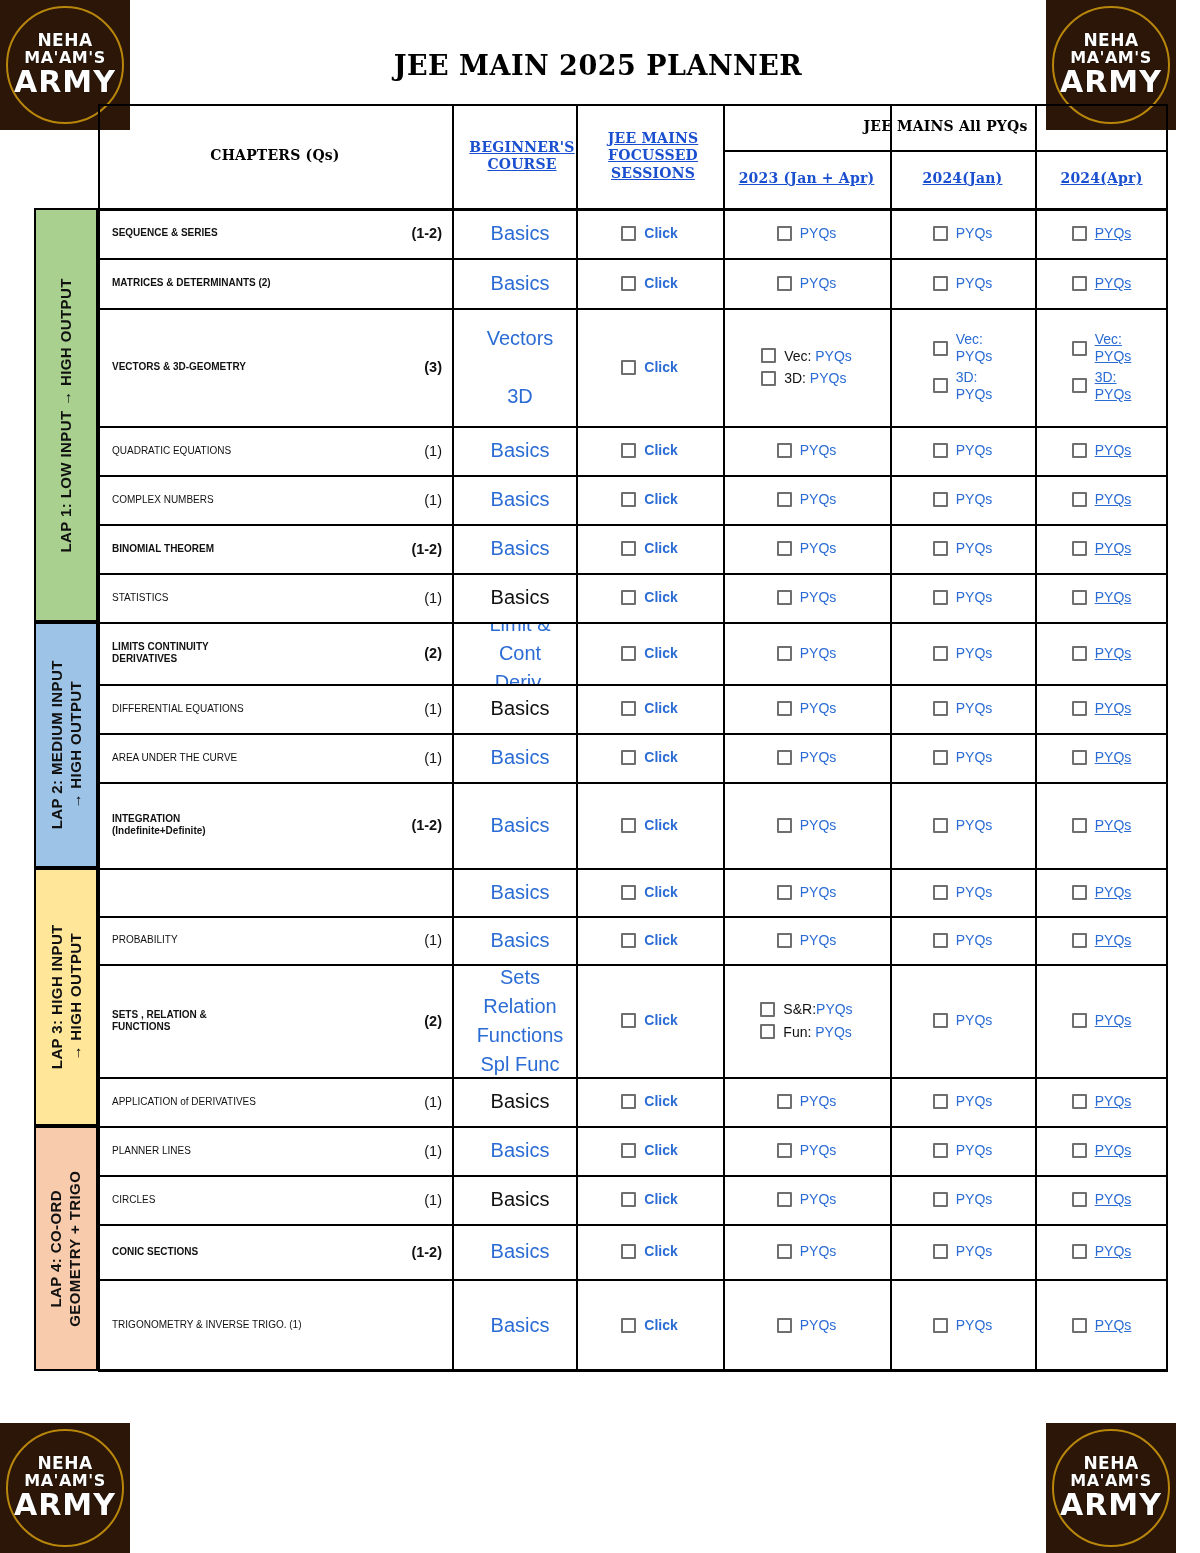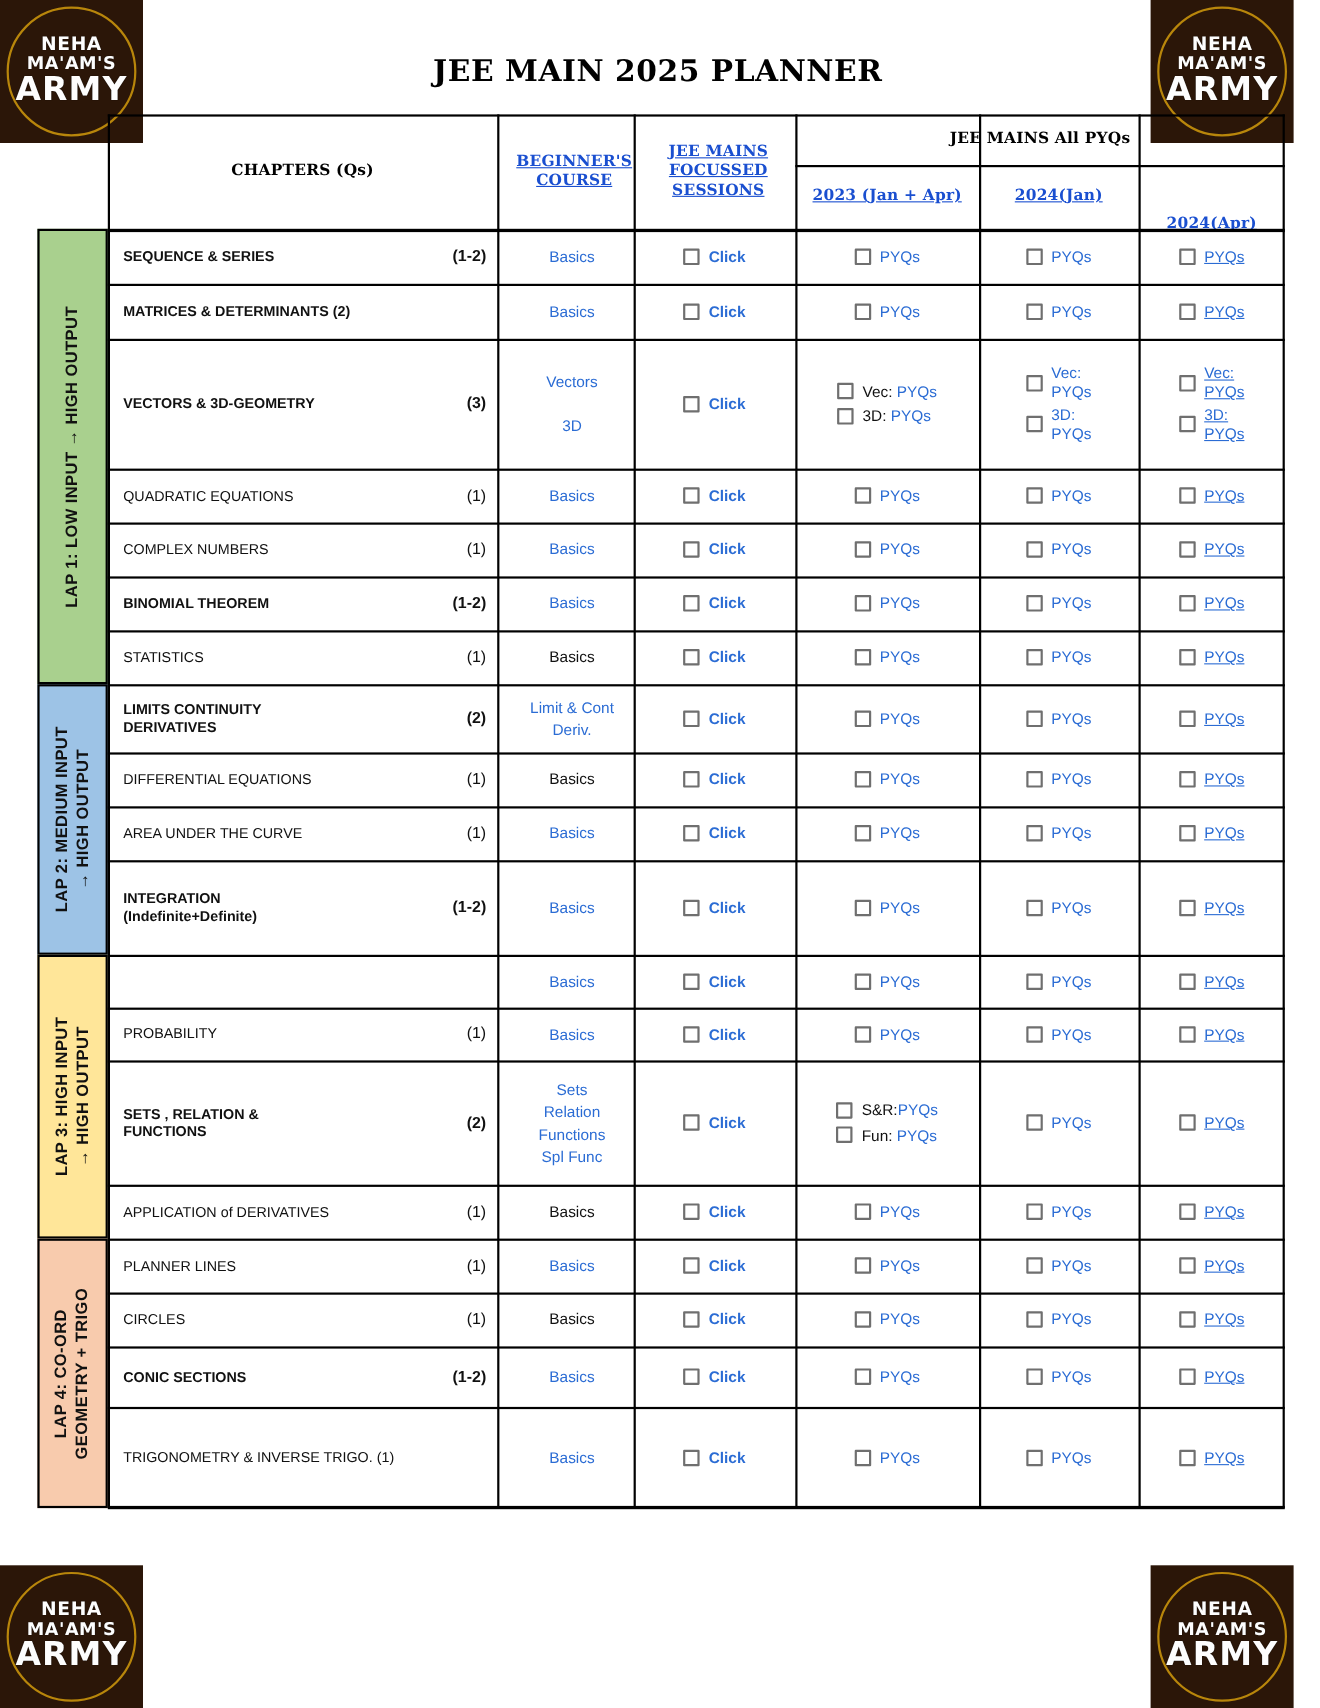--- a/index.html
+++ b/index.html
@@ -104,31 +104,31 @@
   .cell {
     position: absolute;
     display: flex;
     align-items: center;
     padding: 0 8px;
     overflow: hidden;
   }
   .cell.ctr { justify-content: center; text-align: center; }
 
   .chap-name {
-    font-size: 13px; color: #111;
+    font-size: 10px; color: #111;
     white-space: pre-line; line-height: 1.2;
   }
   .chap-name.bold { font-weight: bold; }
   .chap-qs {
     position: absolute; right: 10px;
     font-size: 14.5px; color: #111;
   }
   .chap-qs.bold { font-weight: bold; }
 
-  .lnk { color: #2b6cd4; font-size: 14px; line-height: 1.45; margin-left: 12px; }
+  .lnk { color: #2b6cd4; font-size: 20px; line-height: 1.45; margin-left: 12px; }
   .lnk.blk { color: #111; }
   .lnk.multi { white-space: pre-line; }
 
   
   .hdr {
     font-family: "DejaVu Serif", serif;
     font-weight: bold;
     font-size: 14px;
     color: #000;
     text-align: center;
@@ -219,21 +219,21 @@
       </div>
       <div class="cell ctr" style="left: 689px; top: 0px; width: 445px; height: 46px;">
         <div class="hdr">JEE MAINS All PYQs</div>
       </div>
       <div class="cell ctr" style="left: 689px; top: 46px; width: 167px; height: 58px;">
         <div class="hdr link">2023 (Jan + Apr)</div>
       </div>
       <div class="cell ctr" style="left: 856px; top: 46px; width: 145px; height: 58px;">
         <div class="hdr link">2024(Jan)</div>
       </div>
-      <div class="cell ctr" style="left: 1001px; top: 46px; width: 133px; height: 58px; margin-top: 25px;">
+      <div class="cell ctr" style="left: 1001px; top: 46px; width: 133px; height: 58px;">
         <div class="hdr link">2024(Apr)</div>
       </div>
       <div class="cell" style="left: 64px; top: 104px; width: 354px; height: 50px; padding-left: 14px;">
         <div class="chap-name bold">SEQUENCE &amp; SERIES</div>
         <div class="chap-qs bold">(1-2)</div>
       </div>
       <div class="cell ctr" style="left: 418px; top: 104px; width: 124px; height: 50px;">
         <div class="lnk multi">Basics</div>
       </div>
       <div class="cell ctr" style="left: 542px; top: 104px; width: 147px; height: 50px;">

